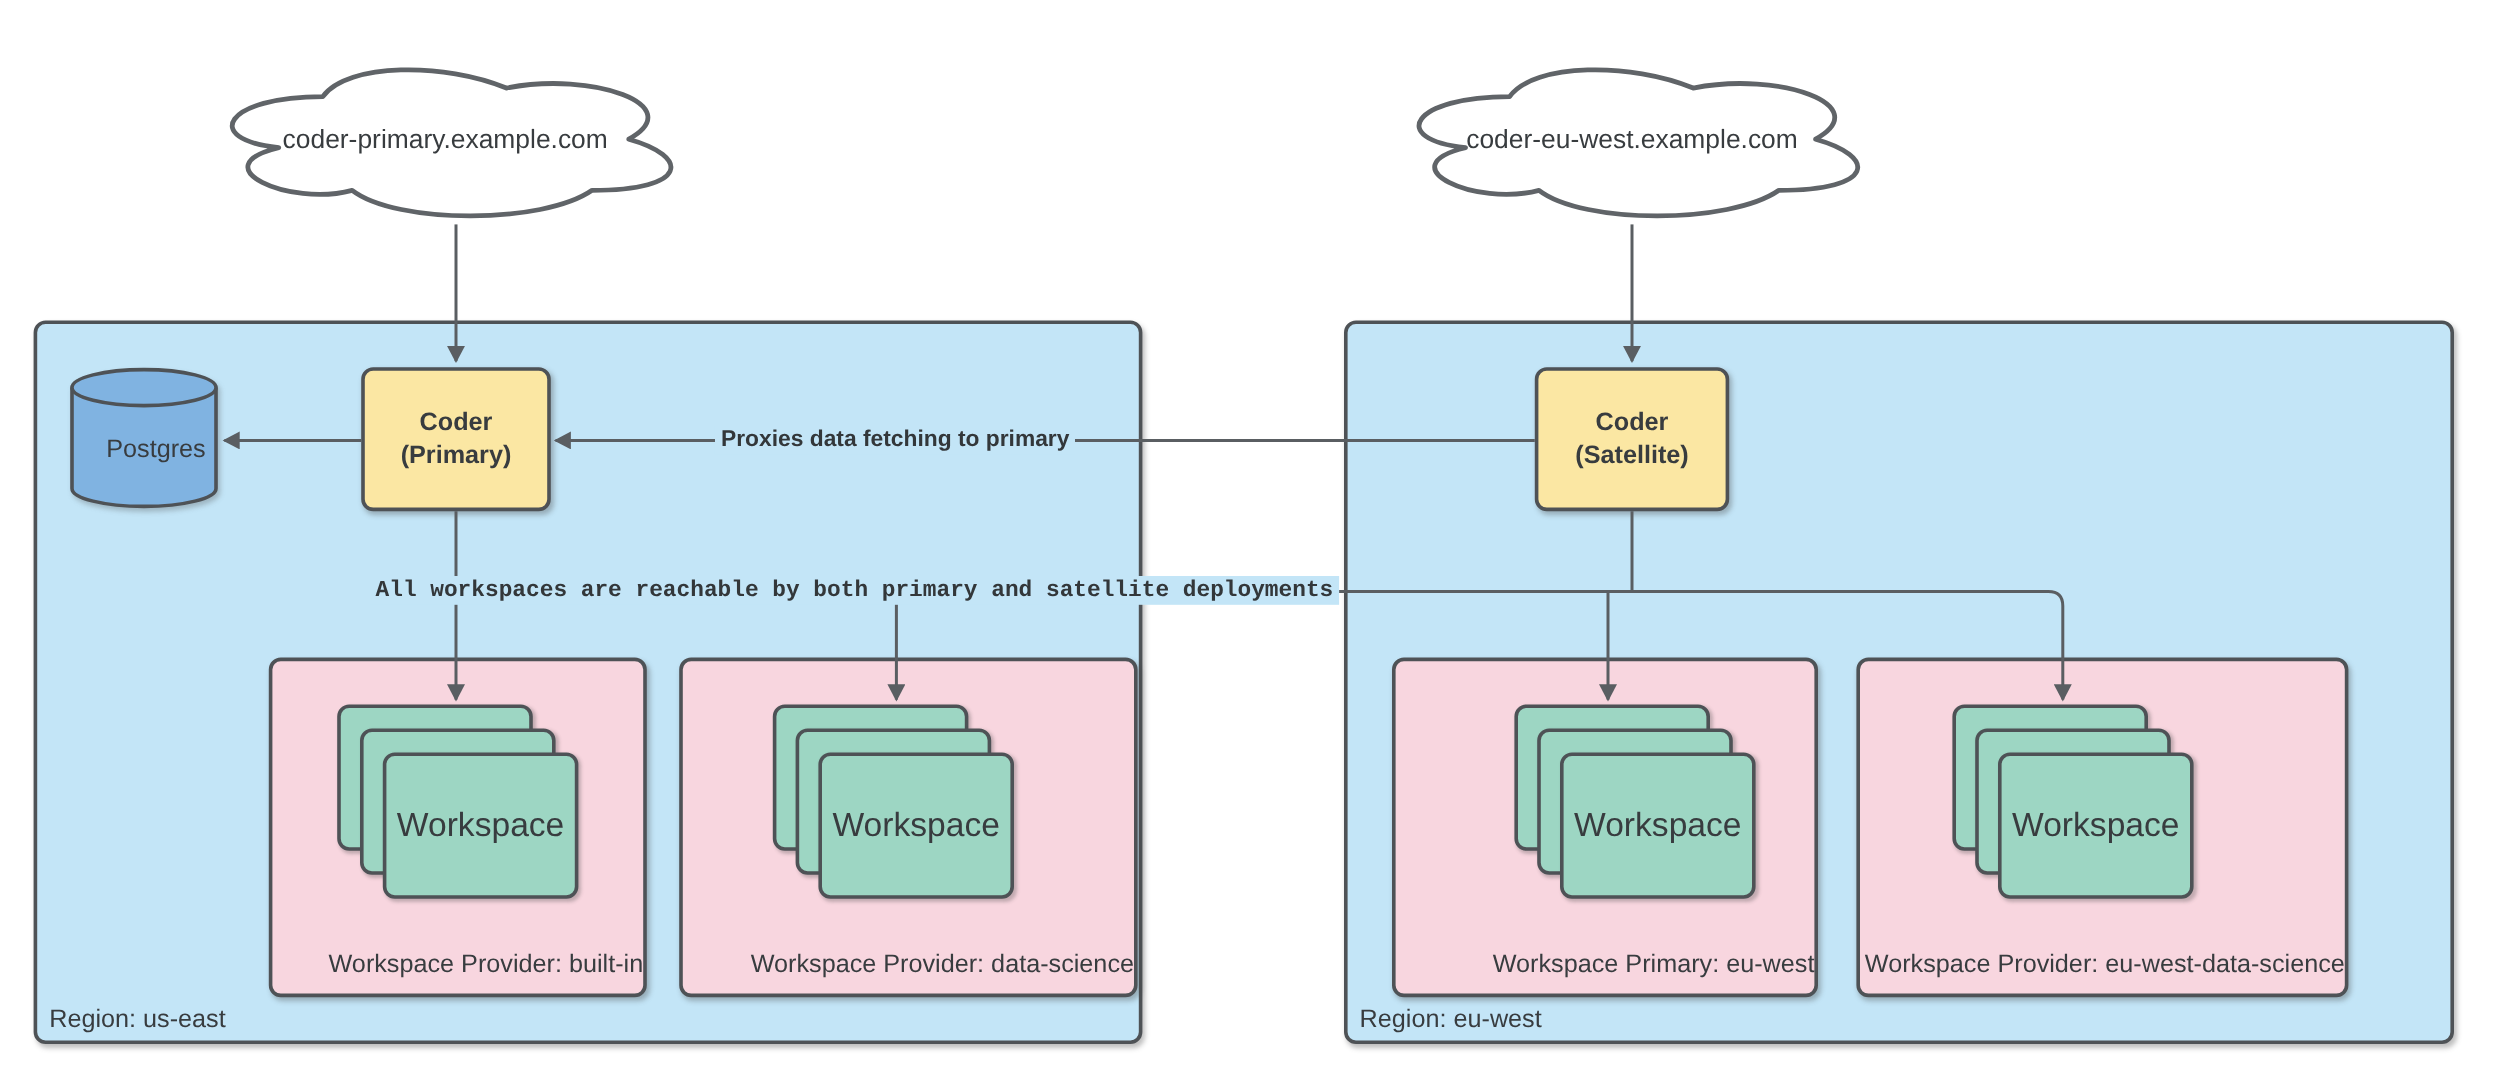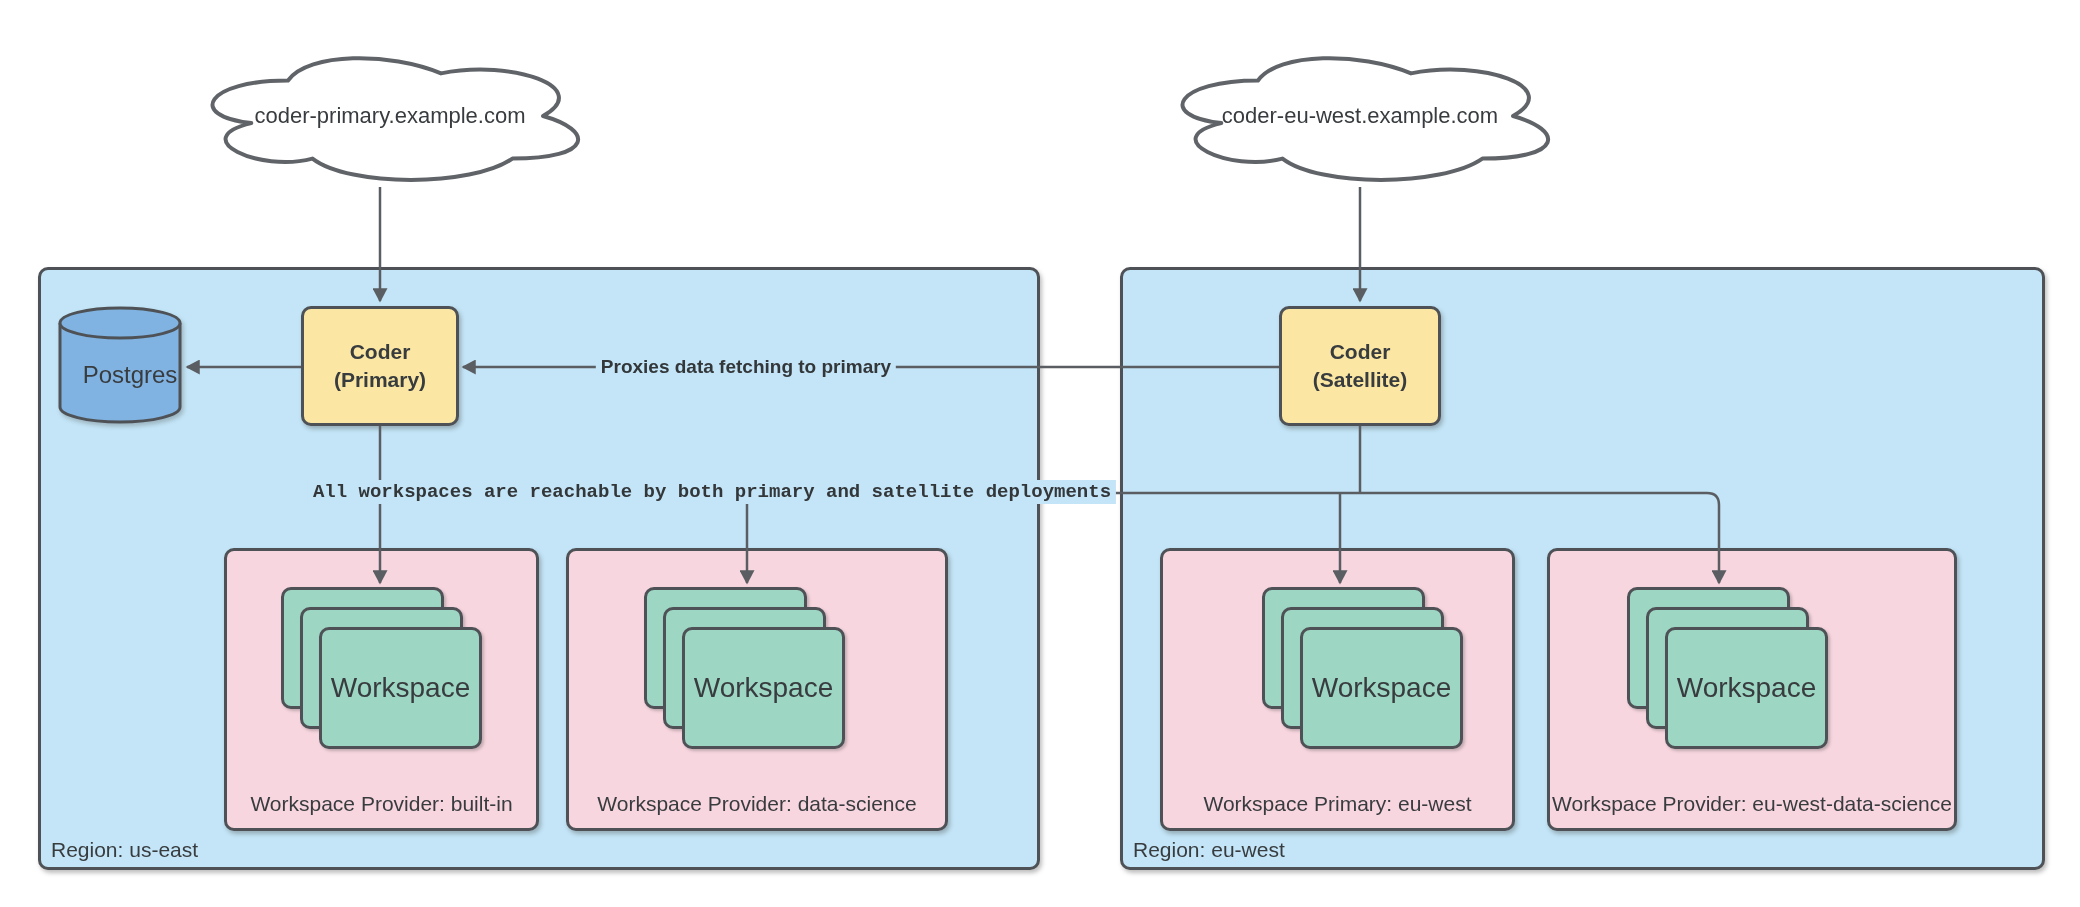--- a/index.html
+++ b/index.html
@@ -34,56 +34,56 @@
     background:var(--coder-fill); border:3px solid var(--stroke); border-radius:10px;
     box-shadow:2px 3px 4px rgba(70,70,70,.35); box-sizing:border-box;
     display:flex; flex-direction:column; align-items:center; justify-content:center;
     font-size:21px; line-height:1.35; text-align:center;font-weight:bold;
   }
   .provider{
     background:var(--provider-fill); border:3px solid var(--stroke); border-radius:10px;
     box-shadow:2px 3px 4px rgba(70,70,70,.35); box-sizing:border-box;
   }
   .provider-label{
-    position:absolute; left:0; right:0; bottom:12px; text-align:center; font-size:21px;
+    position:absolute; left:0; right:0; bottom:12px; text-align:right; font-size:21px;
   }
   
   .stack{width:201px; height:162px;}
   .card{
     position:absolute; width:163px; height:122px; box-sizing:border-box;
     background:var(--workspace-fill); border:3px solid var(--stroke); border-radius:10px;
     box-shadow:2px 2px 3px rgba(70,70,70,.3);
   }
   .card.c1{left:0; top:0;}
   .card.c2{left:19px; top:20px;}
   .card.c3{left:38px; top:40px; display:flex; align-items:center; justify-content:center; font-size:28px;}
   
   .cylinder{width:124px; height:120px;}
   .cylinder svg{position:absolute; inset:0; overflow:visible; filter:drop-shadow(2px 3px 2px rgba(70,70,70,.3));}
   .cyl-shape{fill:var(--postgres-fill); stroke:var(--stroke); stroke-width:3;}
   .cylinder .cyl-label{
     position:absolute; inset:0; display:flex; align-items:center; justify-content:center;
-    padding-top:20px; font-size:24px;padding-left:20px;
+    padding-top:20px; font-size:21px;padding-left:20px;
   }
   
   svg.wires{position:absolute; left:0; top:0; pointer-events:none;}
   .wire{fill:none; stroke:var(--connector); stroke-width:2.5;}
   .arrowhead{fill:var(--connector);}
   .edge-label{
     position:absolute; transform:translate(-50%,-50%);
     background:var(--region-fill); padding:1px 5px;
     font-size:19px; font-weight:bold; color:var(--label-text); white-space:nowrap;
   }
 </style>
 </head>
 <body>
 
 <div class="canvas">
 
-  <div class="region abs" style="left:38px; top:267px; width:1002px; height:603px;">
+  <div class="region abs" style="left:28px; top:267px; width:924px; height:603px;">
     <span class="region-label">Region: us-east</span>
   </div>
 
   <div class="region abs" style="left:1120px; top:267px; width:925px; height:603px;">
     <span class="region-label">Region: eu-west</span>
   </div>
 
   <div class="provider abs" style="left:224px; top:548px; width:315px; height:283px;">
     <span class="provider-label">Workspace Provider: built-in</span>
   </div>
@@ -129,21 +129,21 @@
   </div>
 
   <div class="cylinder abs" style="left:58px; top:305px;">
     <svg viewBox="0 0 124 120">
       <path class="cyl-shape" d="M2,18 L2,102 A60,15 0 0 0 122,102 L122,18"></path>
       <ellipse class="cyl-shape" cx="62" cy="18" rx="60" ry="15"></ellipse>
     </svg>
     <span class="cyl-label">Postgres</span>
   </div>
 
-  <div class="cloud abs" style="left:186px; top:45px;">
+  <div class="cloud abs" style="left:167px; top:45px;">
     <svg viewBox="0 0 408 142">
       <path class="cloud-path" d="M102,35.5 C20.4,35.5 0,71 65.28,78.1 C0,93.72 73.44,127.8 126.48,113.6 C163.2,142 285.6,142 326.4,113.6 C408,113.6 408,85.2 357,71 C408,42.6 326.4,14.2 255,28.4 C204,7.1 122.4,7.1 102,35.5 Z"></path>
     </svg>
     <span class="cloud-label">coder-primary.example.com</span>
   </div>
   <div class="cloud abs" style="left:1156px; top:45px;">
     <svg viewBox="0 0 408 142">
       <path class="cloud-path" d="M102,35.5 C20.4,35.5 0,71 65.28,78.1 C0,93.72 73.44,127.8 126.48,113.6 C163.2,142 285.6,142 326.4,113.6 C408,113.6 408,85.2 357,71 C408,42.6 326.4,14.2 255,28.4 C204,7.1 122.4,7.1 102,35.5 Z"></path>
     </svg>
     <span class="cloud-label">coder-eu-west.example.com</span>

